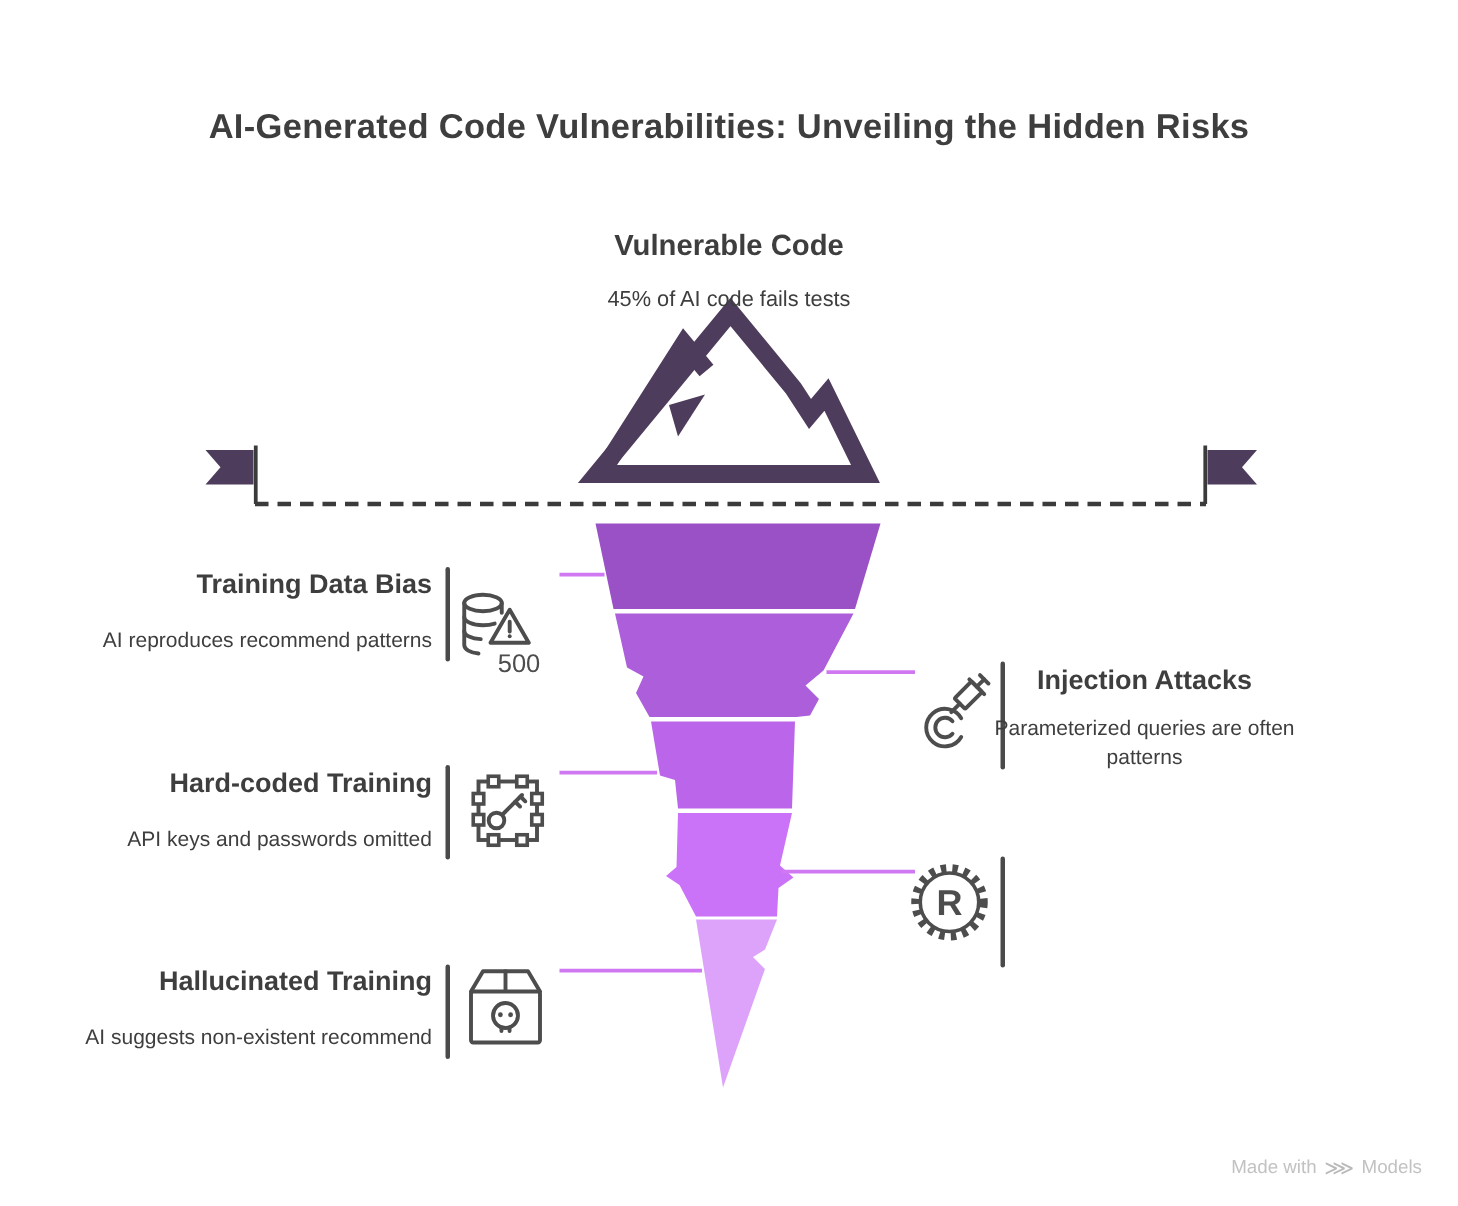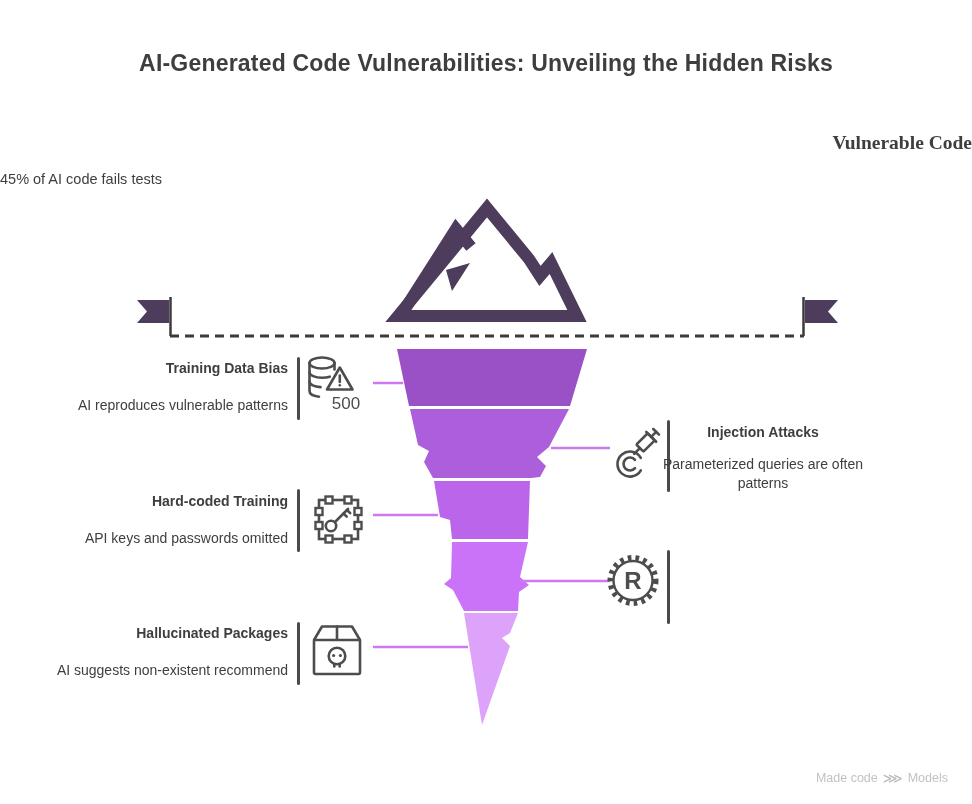--- a/index.html
+++ b/index.html
@@ -1,24 +1,24 @@
 <!DOCTYPE html>
 <html><head>
 <meta charset="utf-8">
 <style>
   html,body{margin:0;padding:0;background:#ffffff;}
   body{font-family:"Liberation Sans",sans-serif;color:#3E3E3E;}
   .page{position:relative;width:972px;height:804px;background:#fff;overflow:hidden;margin:0 auto;}
-  .abs{position:absolute;}
+  .abs{position:absolute;margin-top:21px;}
   .base-svg{position:absolute;left:0;top:0;width:972px;height:804px;}
   .title{left:0;right:0;top:50px;text-align:center;font-size:23px;font-weight:bold;color:#3E3E3E;letter-spacing:.2px;}
-  .summit-heading{left:0;right:0;top:132px;text-align:right;font-size:19.5px;font-weight:bold;font-family:Liberation Serif, serif;}
-  .summit-sub{left:0;right:0;top:171px;font-size:14.5px;}
+  .summit-heading{left:0;right:0;top:132px;text-align:center;font-size:19.5px;font-weight:bold;}
+  .summit-sub{left:0;right:0;top:171px;text-align:center;font-size:14.5px;}
   .side-item{width:258px;}
-  .side-item .item-title{font-size:14px;font-weight:bold;line-height:23px;}
+  .side-item .item-title{font-size:18px;font-weight:bold;line-height:23px;}
   .side-item .item-desc{font-size:14px;line-height:18px;margin-top:16px;}
   .left-item{left:30px;text-align:right;}
   .right-item{left:644px;width:238px;text-align:center;}
   .right-item .item-desc{margin-top:11px;line-height:19px;}
   .vline{width:3px;background:#4A4A4A;border-radius:2px;}
   .icon-box svg{display:block;}
   .footer{right:24px;bottom:19px;font-size:12.5px;color:#C2C2C2;display:flex;align-items:center;gap:5px;}
   .footer .logo-glyph{font-size:14px;line-height:12px;color:#B9B9B9;}
   svg text{font-family:"Liberation Sans",sans-serif;}
 </style>
@@ -63,24 +63,24 @@
       <line x1="521" y1="581" x2="610" y2="581"></line>
     </g>
   </svg>
 
   <div class="abs title">AI-Generated Code Vulnerabilities: Unveiling the Hidden Risks</div>
   <div class="abs summit-heading">Vulnerable Code</div>
   <div class="abs summit-sub">45% of AI code fails tests</div>
 
   <div class="abs side-item left-item" style="top:357px">
     <div class="item-title">Training Data Bias</div>
-    <div class="item-desc">AI reproduces vulnerable patterns</div>
+    <div class="item-desc">AI reproduces recommend patterns</div>
   </div>
   <div class="abs vline" style="left:297px;top:357px;height:63px"></div>
-  <div class="abs icon-box" style="left:306px;top:354px">
+  <div class="abs icon-box" style="left:306px;top:372px">
     <svg width="58" height="62" viewBox="0 0 58 62" fill="none" stroke="#4D4D4D" stroke-width="2.6" stroke-linecap="round">
       <ellipse cx="16" cy="9" rx="12.5" ry="5.5"></ellipse>
       <path d="M3.5 9 V37 c0 2.9 4 5.1 9.5 5.7"></path>
       <path d="M28.5 9 v6.5"></path>
       <path d="M3.5 18.3 c0 3 5.5 5.5 12.5 5.5 c2.9 0 5.6 -0.4 7.8 -1.1"></path>
       <path d="M3.5 27.6 c0 3 4.8 5.3 11 5.5"></path>
       <rect x="24" y="41.5" width="32" height="15" fill="#ffffff" stroke="none"></rect>
       <path d="M33.8 13.5 L46.5 35.5 H21 Z" fill="#ffffff" stroke-linejoin="round"></path>
       <path d="M33.8 21.5 v6.5"></path>
       <circle cx="33.8" cy="31.2" r="1.3" fill="#4D4D4D" stroke="none"></circle>
@@ -107,21 +107,21 @@
         <rect x="43.5" y="33" width="7" height="7" fill="#ffffff"></rect>
       </g>
       <circle cx="20" cy="37" r="5.2"></circle>
       <path d="M24 33 L37 20"></path>
       <path d="M32.5 24.5 l3.2 3.2"></path>
       <path d="M36 21 l3.2 3.2"></path>
     </svg>
   </div>
 
   <div class="abs side-item left-item" style="top:622px">
-    <div class="item-title">Hallucinated Packages</div>
+    <div class="item-title">Hallucinated Training</div>
     <div class="item-desc">AI suggests non-existent recommend</div>
   </div>
   <div class="abs vline" style="left:297px;top:622px;height:63px"></div>
   <div class="abs icon-box" style="left:310px;top:621px">
     <svg width="54" height="58" viewBox="0 0 54 58" fill="none" stroke="#4D4D4D" stroke-width="2.6" stroke-linecap="round" stroke-linejoin="round">
       <path d="M4 19 L12 5.5 H42 L50 19" fill="#ffffff"></path>
       <path d="M27 5.5 V19"></path>
       <rect x="4" y="19" width="46" height="34" rx="1.5" fill="#ffffff"></rect>
       <circle cx="27" cy="35" r="8.3"></circle>
       <circle cx="23.6" cy="34.5" r="1.6" fill="#4D4D4D" stroke="none"></circle>
@@ -153,18 +153,18 @@
   <div class="abs icon-box" style="left:606px;top:551px">
     <svg width="54" height="58" viewBox="0 0 54 58" fill="none">
       <circle cx="27" cy="29.5" r="22.5" stroke="#4D4D4D" stroke-width="6" stroke-dasharray="3.6 4.1"></circle>
       <circle cx="27" cy="29.5" r="19.5" fill="#ffffff" stroke="#4D4D4D" stroke-width="2.4"></circle>
       <text x="27" y="38" text-anchor="middle" font-size="24" font-weight="bold" fill="#4D4D4D">R</text>
     </svg>
   </div>
   <div class="abs vline" style="left:667px;top:550px;height:74px"></div>
 
   <div class="abs footer">
-    <span>Made code</span>
+    <span>Made with</span>
     <span class="logo-glyph">⋙</span>
     <span>Models</span>
   </div>
 
 </div>
 
 </body></html>

